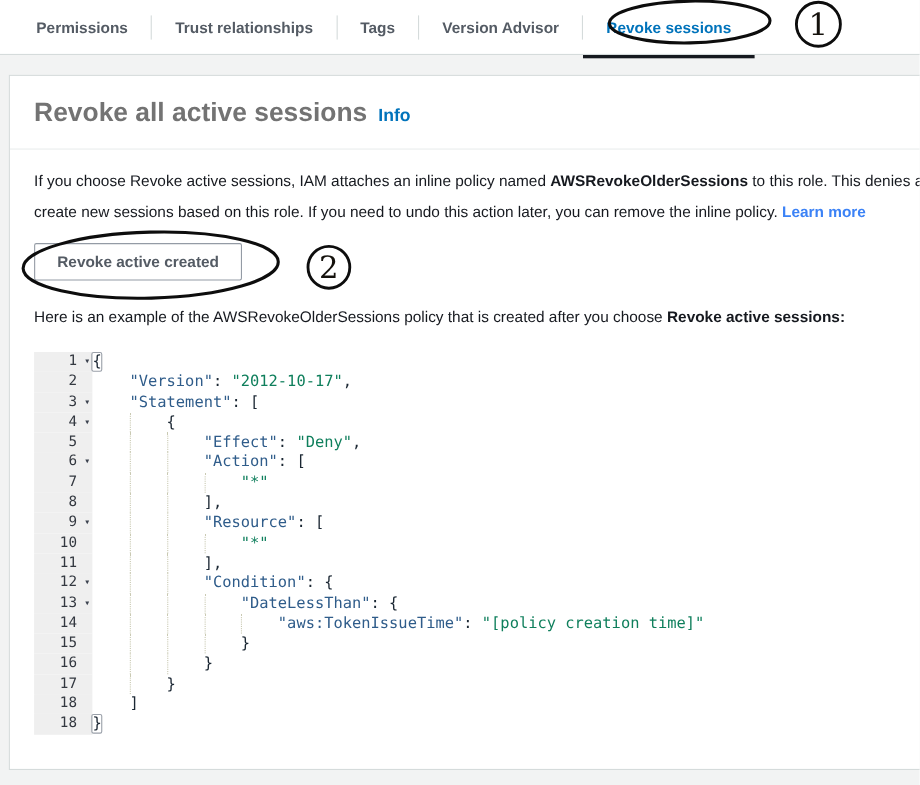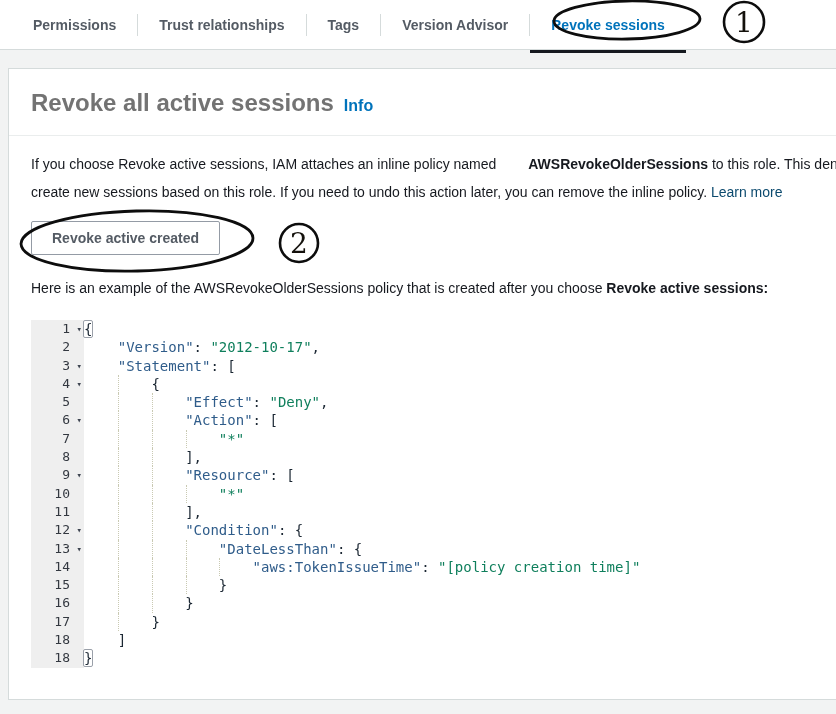--- a/index.html
+++ b/index.html
@@ -35,22 +35,22 @@
   .panel-header{
     display:flex;align-items:baseline;gap:10px;
     padding:20px 0 18px 22px;border-bottom:1px solid #eaeded;
   }
   .panel-title{font-size:24px;font-weight:bold;color:#737373;}
   .info-link{font-size:16px;font-weight:bold;color:#0073bb;text-decoration:none;cursor:pointer;}
   .panel-body{padding:0 0 0 22px;}
   .nowrap{white-space:nowrap;overflow:visible;}
   .desc{font-size:14px;line-height:28px;color:#16191f;width:1150px;}
   .desc-block{margin-top:14px;}
-  .desc b{font-weight:bold;margin-left:28px;}
-  a.textlink{color:#0c4a6e;text-decoration:none;cursor:pointer;}
+  .desc b{font-weight:bold;}
+  a.textlink{color:#3b82f6;text-decoration:none;cursor:pointer;font-weight:bold;}
   .btn{
     margin-top:15px;display:inline-block;
     background:#ffffff;border:1px solid #949ba5;border-radius:2px;
     padding:8px 20px;font-family:"Liberation Sans",sans-serif;
     font-size:14px;font-weight:bold;color:#545b64;cursor:pointer;
   }
   .example-line{margin-top:25px;font-size:14px;color:#16191f;width:1150px;}
   
   .codeblock{
     margin-top:24px;width:1150px;

